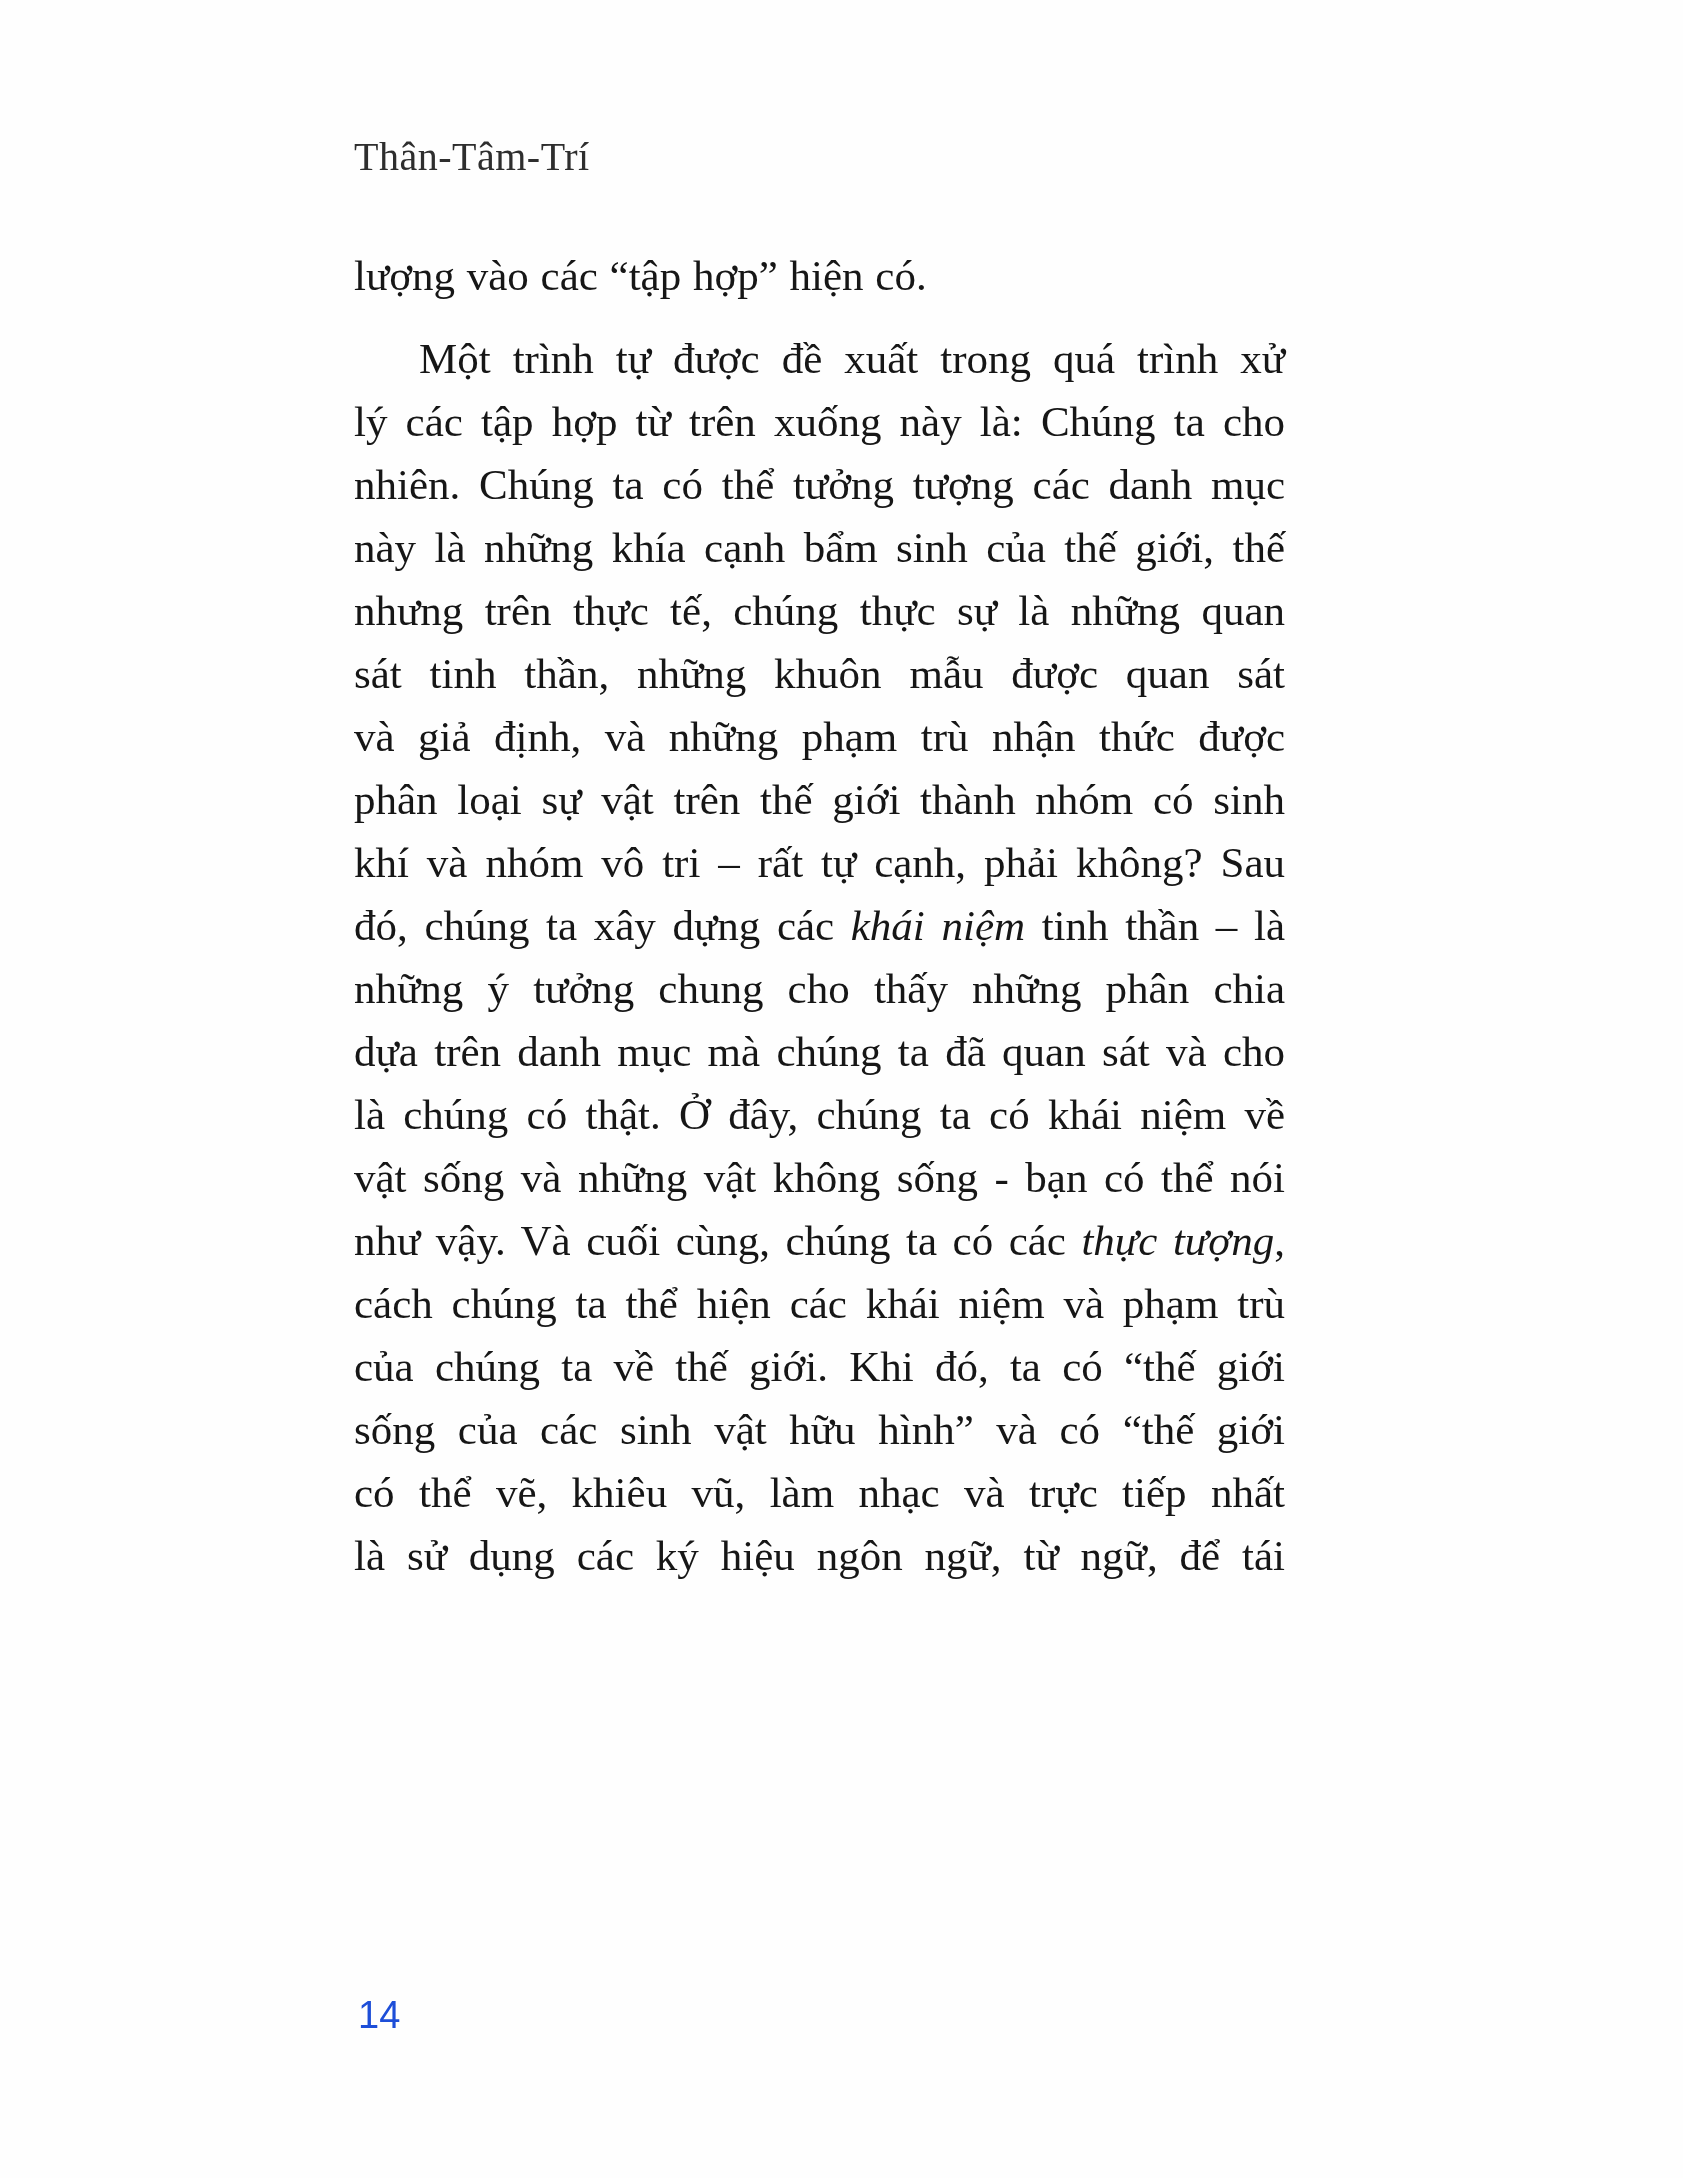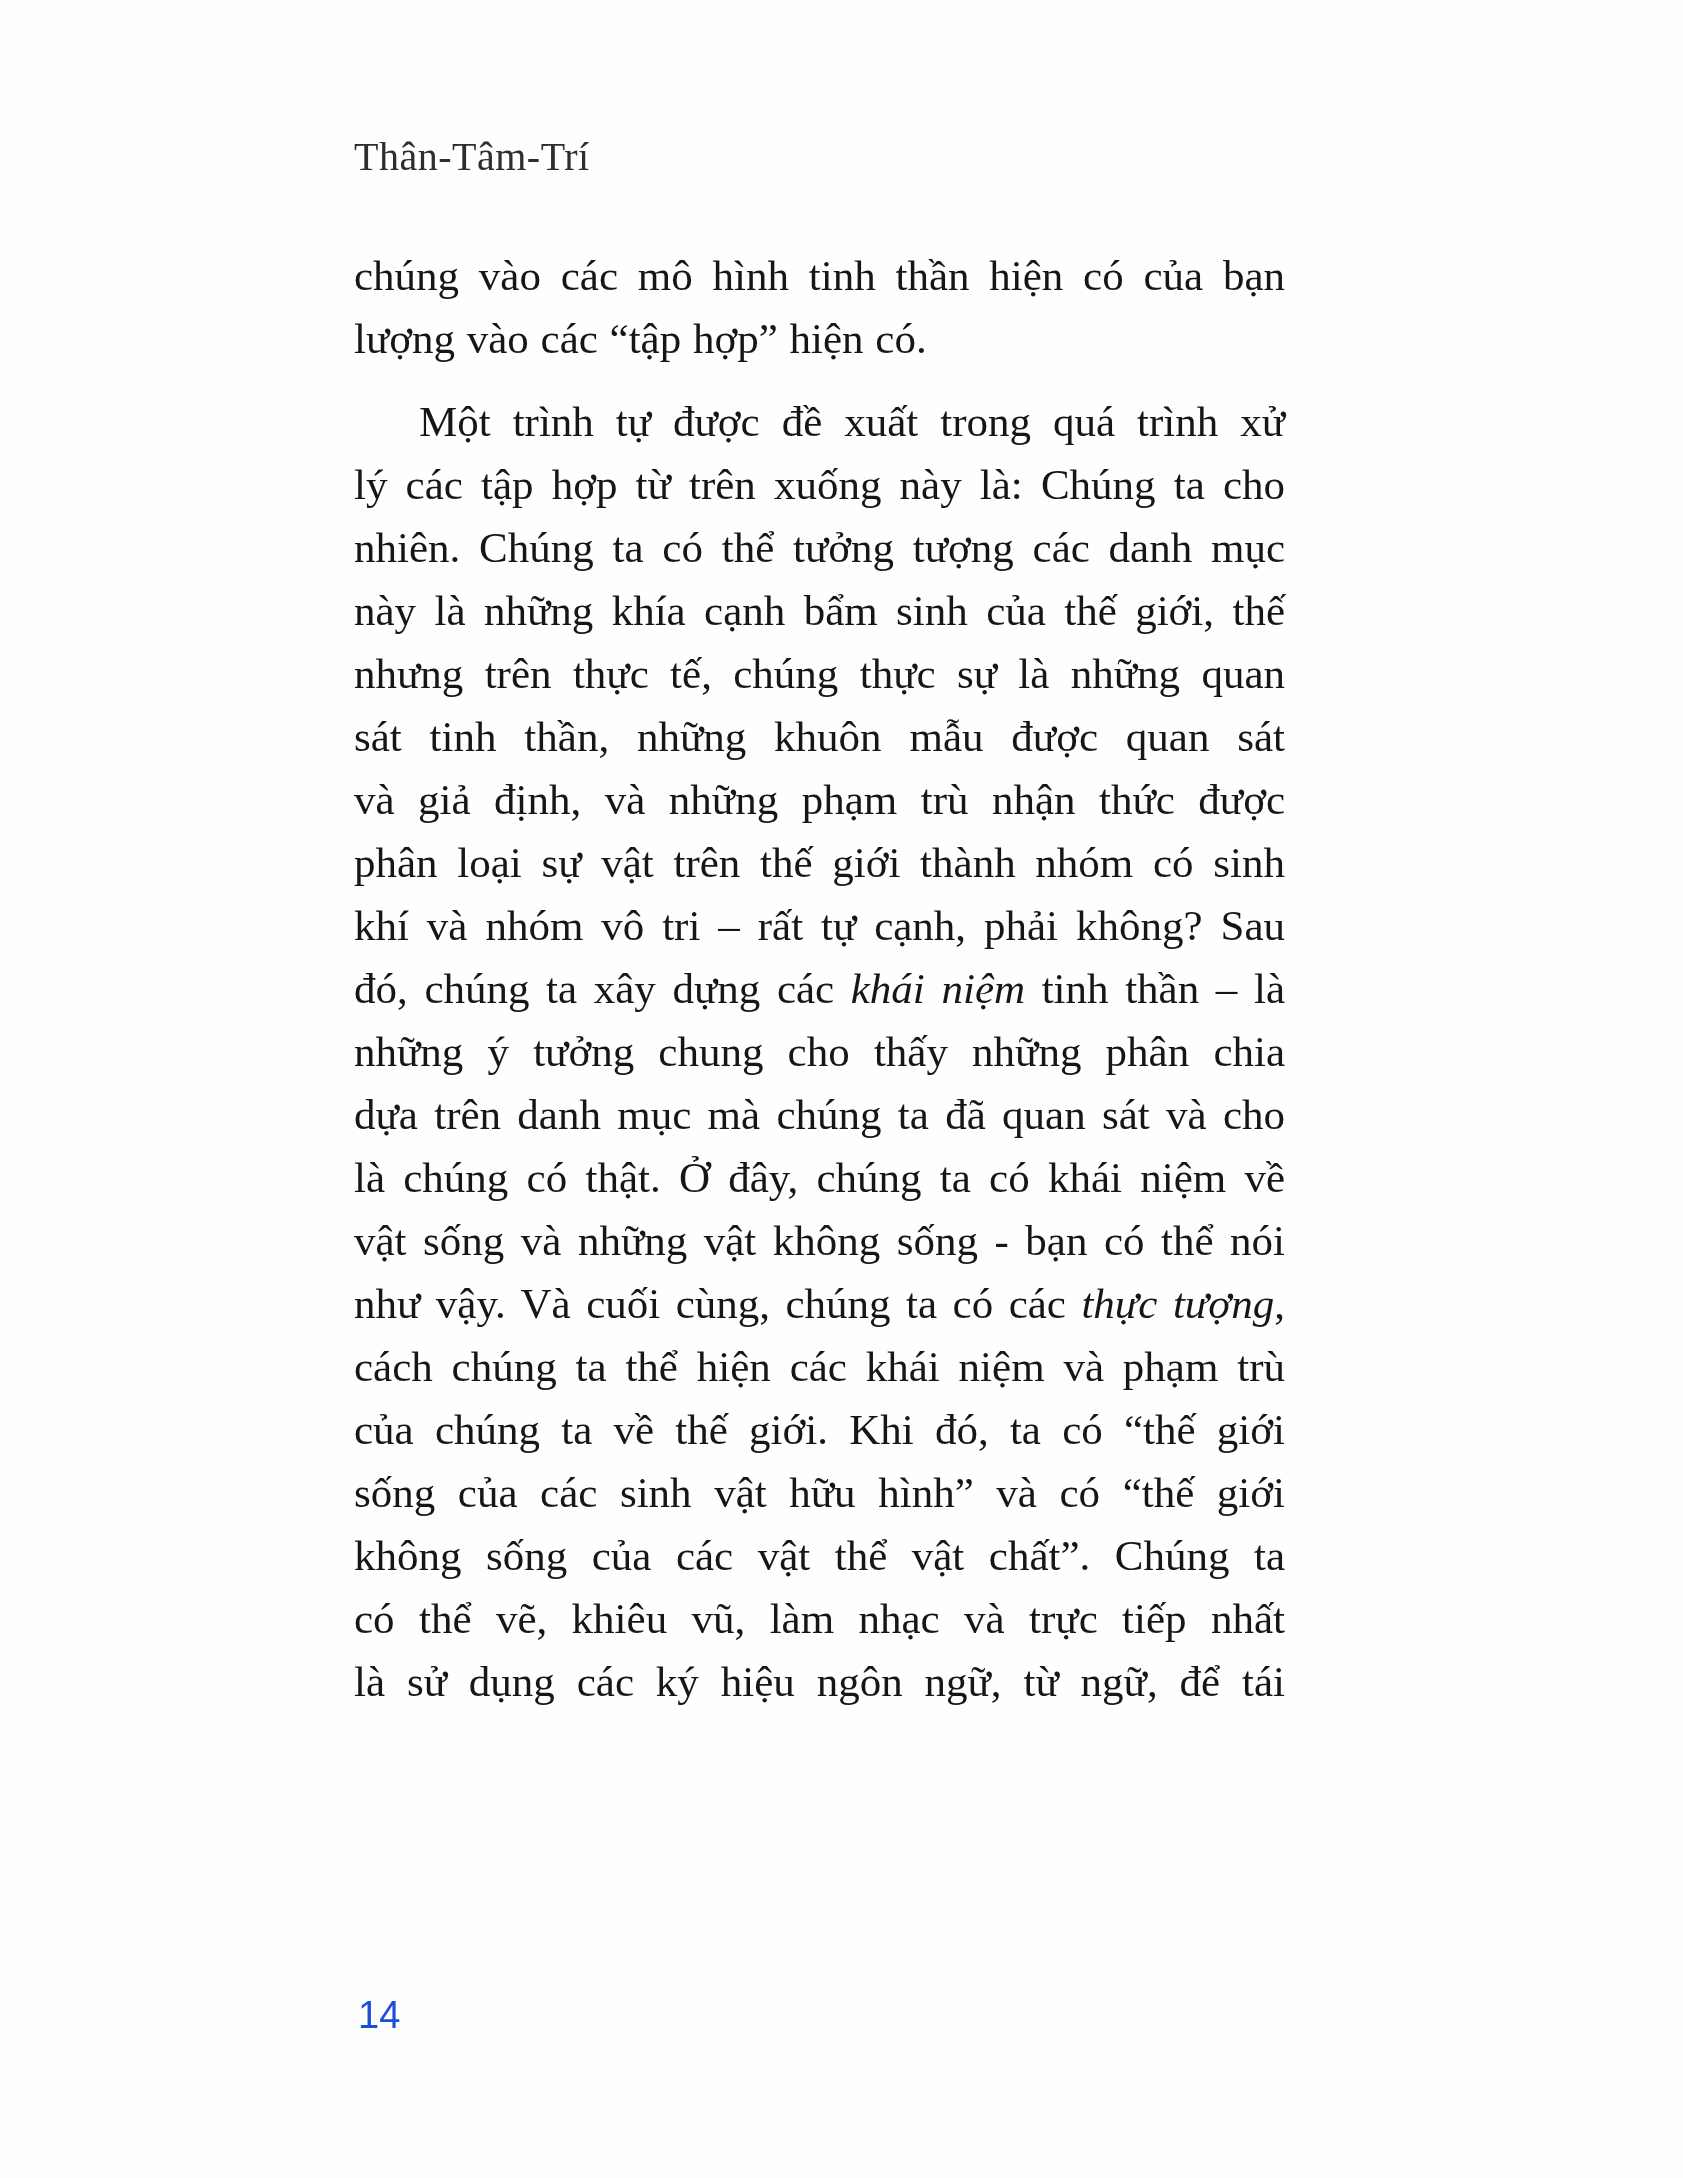--- a/index.html
+++ b/index.html
@@ -57,21 +57,20 @@
   }
 </style>
 </head>
 <body>
 
 <div class="page">
   <div class="running-header">Thân-Tâm-Trí</div>
 
   <div class="body-text">
       <div class="paragraph">
-        <div class="line"><span>chúng vào các mô hình tinh thần hiện có của bạn</span></div>
         <div class="line no-justify"><span>lượng vào các “tập hợp” hiện có.</span></div>
       </div>
       <div class="paragraph">
         <div class="line indent"><span>Một trình tự được đề xuất trong quá trình xử</span></div>
         <div class="line"><span>lý các tập hợp từ trên xuống này là: Chúng ta cho</span></div>
         <div class="line"><span>nhiên. Chúng ta có thể tưởng tượng các danh mục</span></div>
         <div class="line"><span>này là những khía cạnh bẩm sinh của thế giới, thế</span></div>
         <div class="line"><span>nhưng trên thực tế, chúng thực sự là những quan</span></div>
         <div class="line"><span>sát tinh thần, những khuôn mẫu được quan sát</span></div>
         <div class="line"><span>và giả định, và những phạm trù nhận thức được</span></div>
@@ -79,21 +78,20 @@
         <div class="line"><span>khí và nhóm vô tri – rất tự cạnh, phải không? Sau</span></div>
         <div class="line"><span>đó, chúng ta xây dựng các </span><i>khái niệm</i><span> tinh thần – là</span></div>
         <div class="line"><span>những ý tưởng chung cho thấy những phân chia</span></div>
         <div class="line"><span>dựa trên danh mục mà chúng ta đã quan sát và cho</span></div>
         <div class="line"><span>là chúng có thật. Ở đây, chúng ta có khái niệm về</span></div>
         <div class="line"><span>vật sống và những vật không sống - bạn có thể nói</span></div>
         <div class="line"><span>như vậy. Và cuối cùng, chúng ta có các </span><i>thực tượng</i><span>,</span></div>
         <div class="line"><span>cách chúng ta thể hiện các khái niệm và phạm trù</span></div>
         <div class="line"><span>của chúng ta về thế giới. Khi đó, ta có “thế giới</span></div>
         <div class="line"><span>sống của các sinh vật hữu hình” và có “thế giới</span></div>
-        <div class="line"><span>không sống của các vật thể vật chất”. Chúng ta</span></div>
         <div class="line"><span>có thể vẽ, khiêu vũ, làm nhạc và trực tiếp nhất</span></div>
         <div class="line"><span>là sử dụng các ký hiệu ngôn ngữ, từ ngữ, để tái</span></div>
       </div>
     </div>
 
   <div class="page-number">14</div>
 </div>
 
 
 </body></html>

